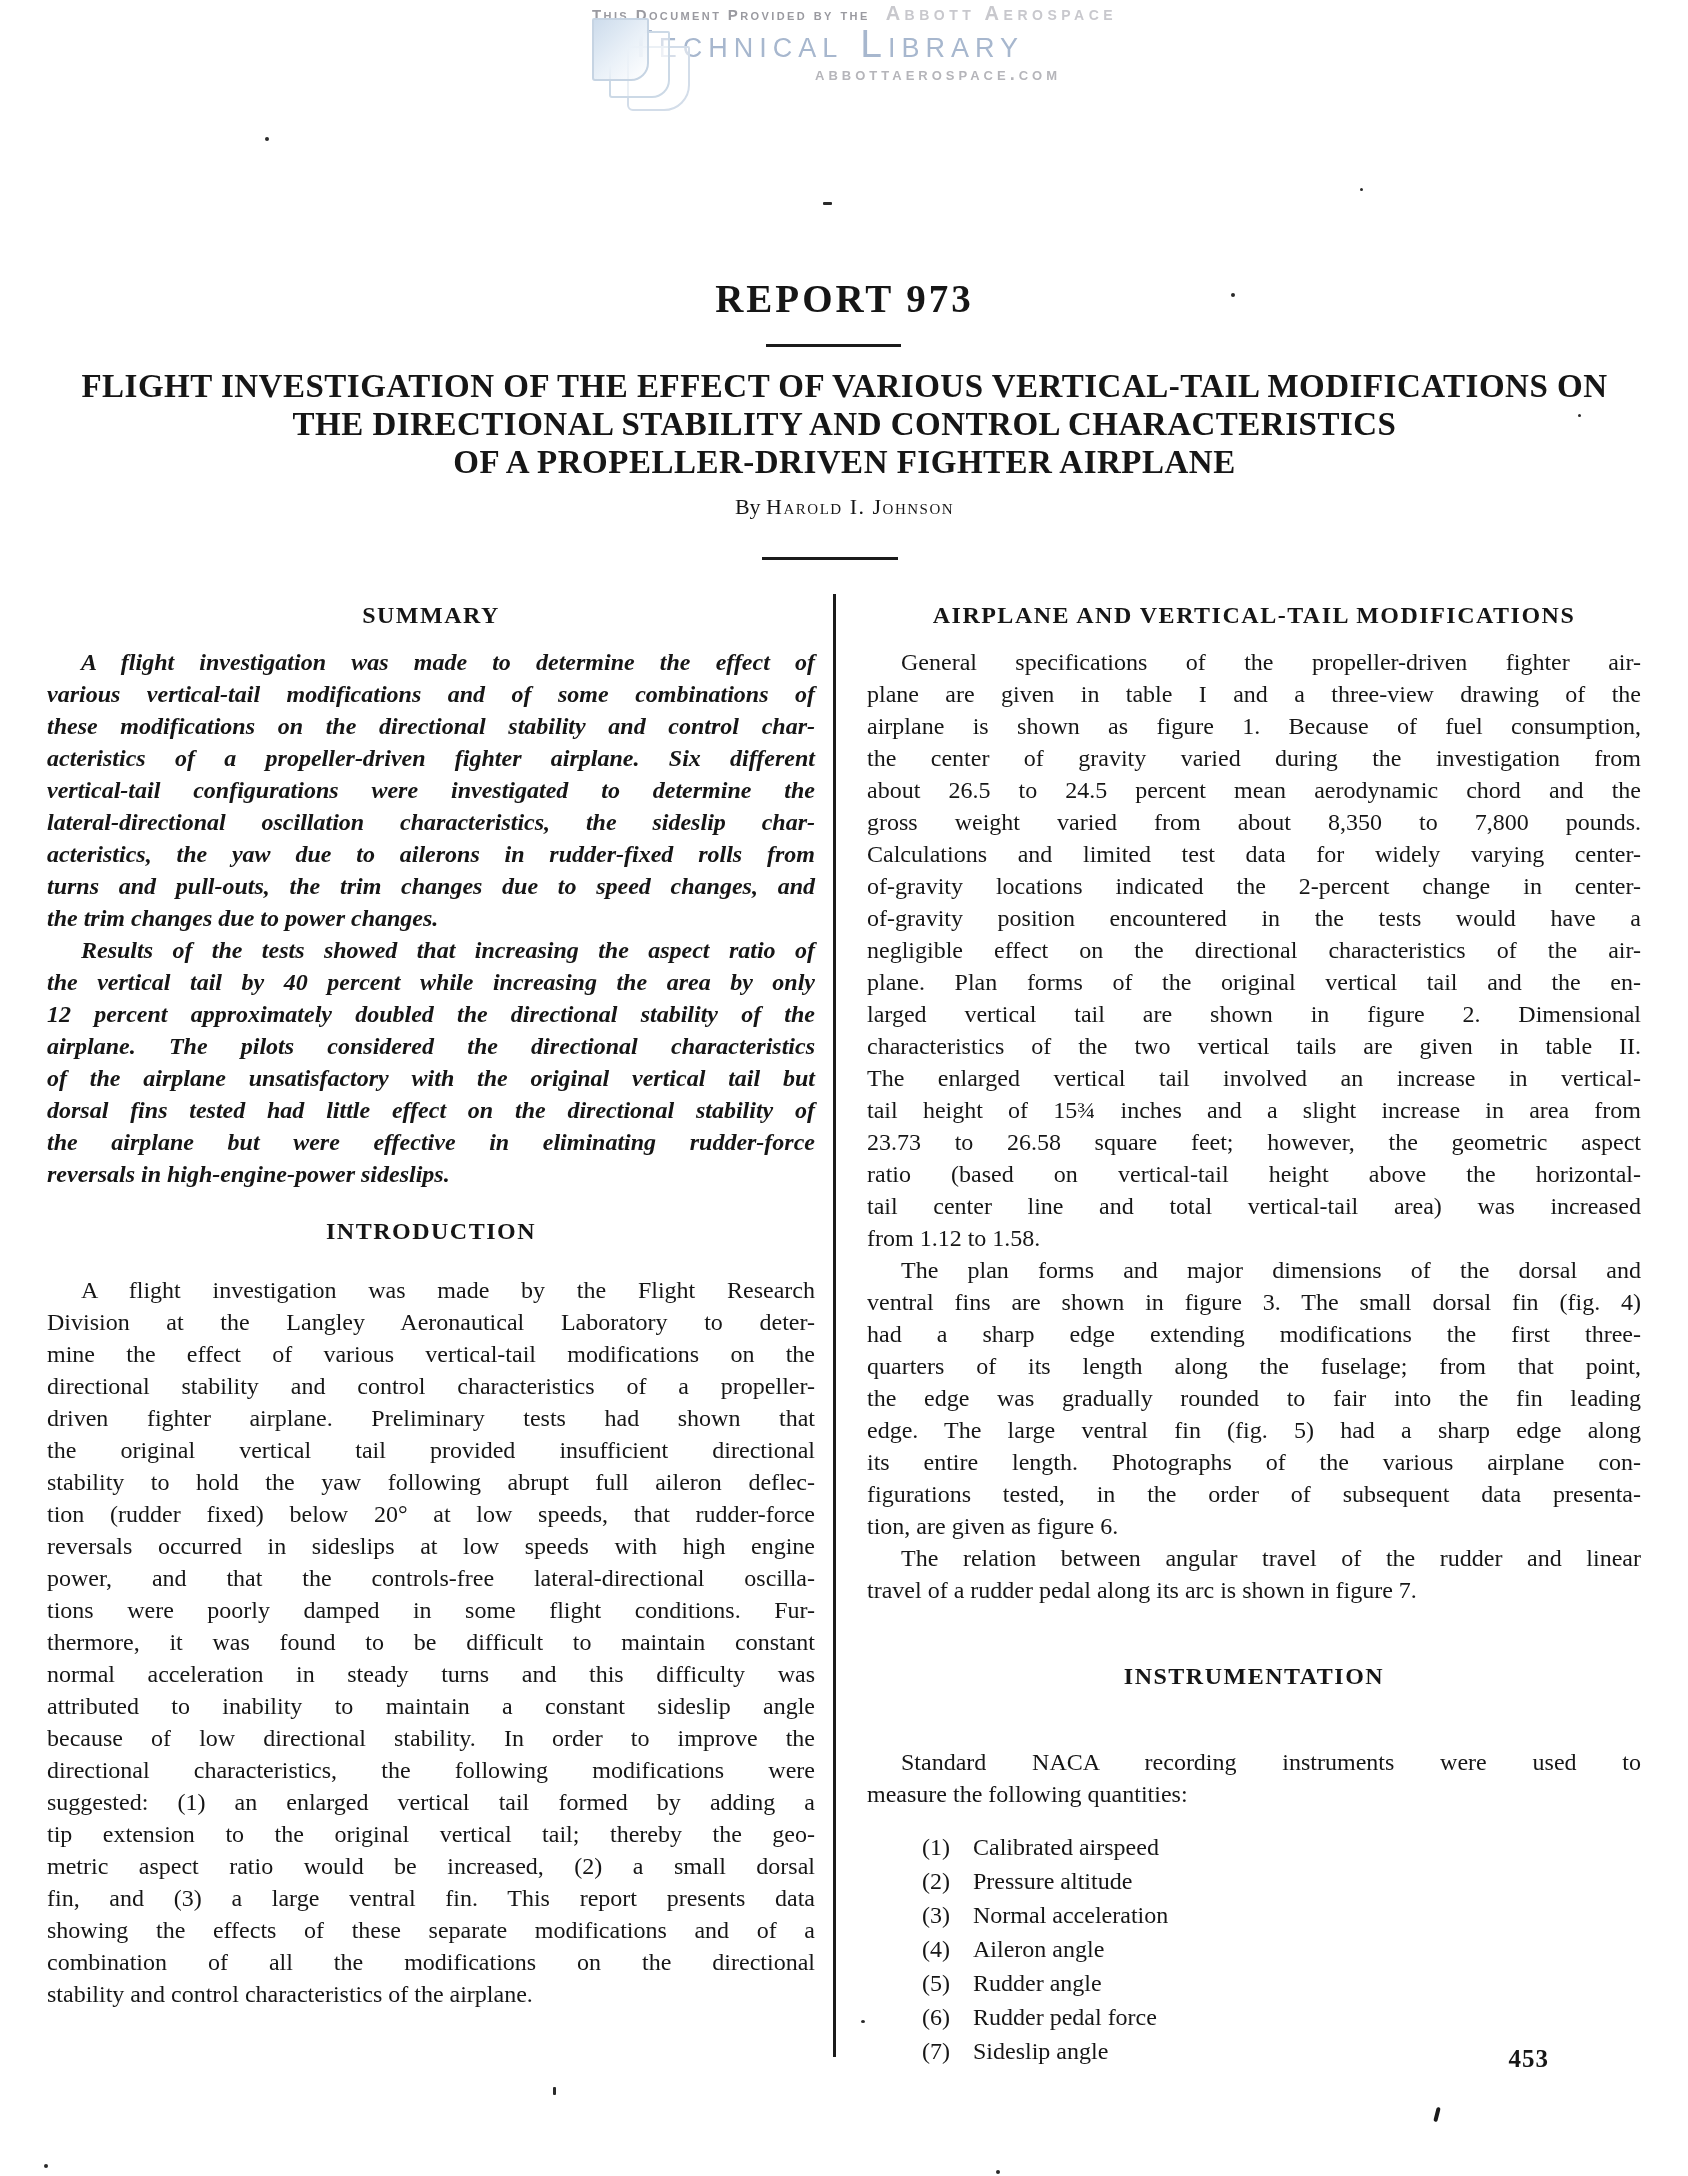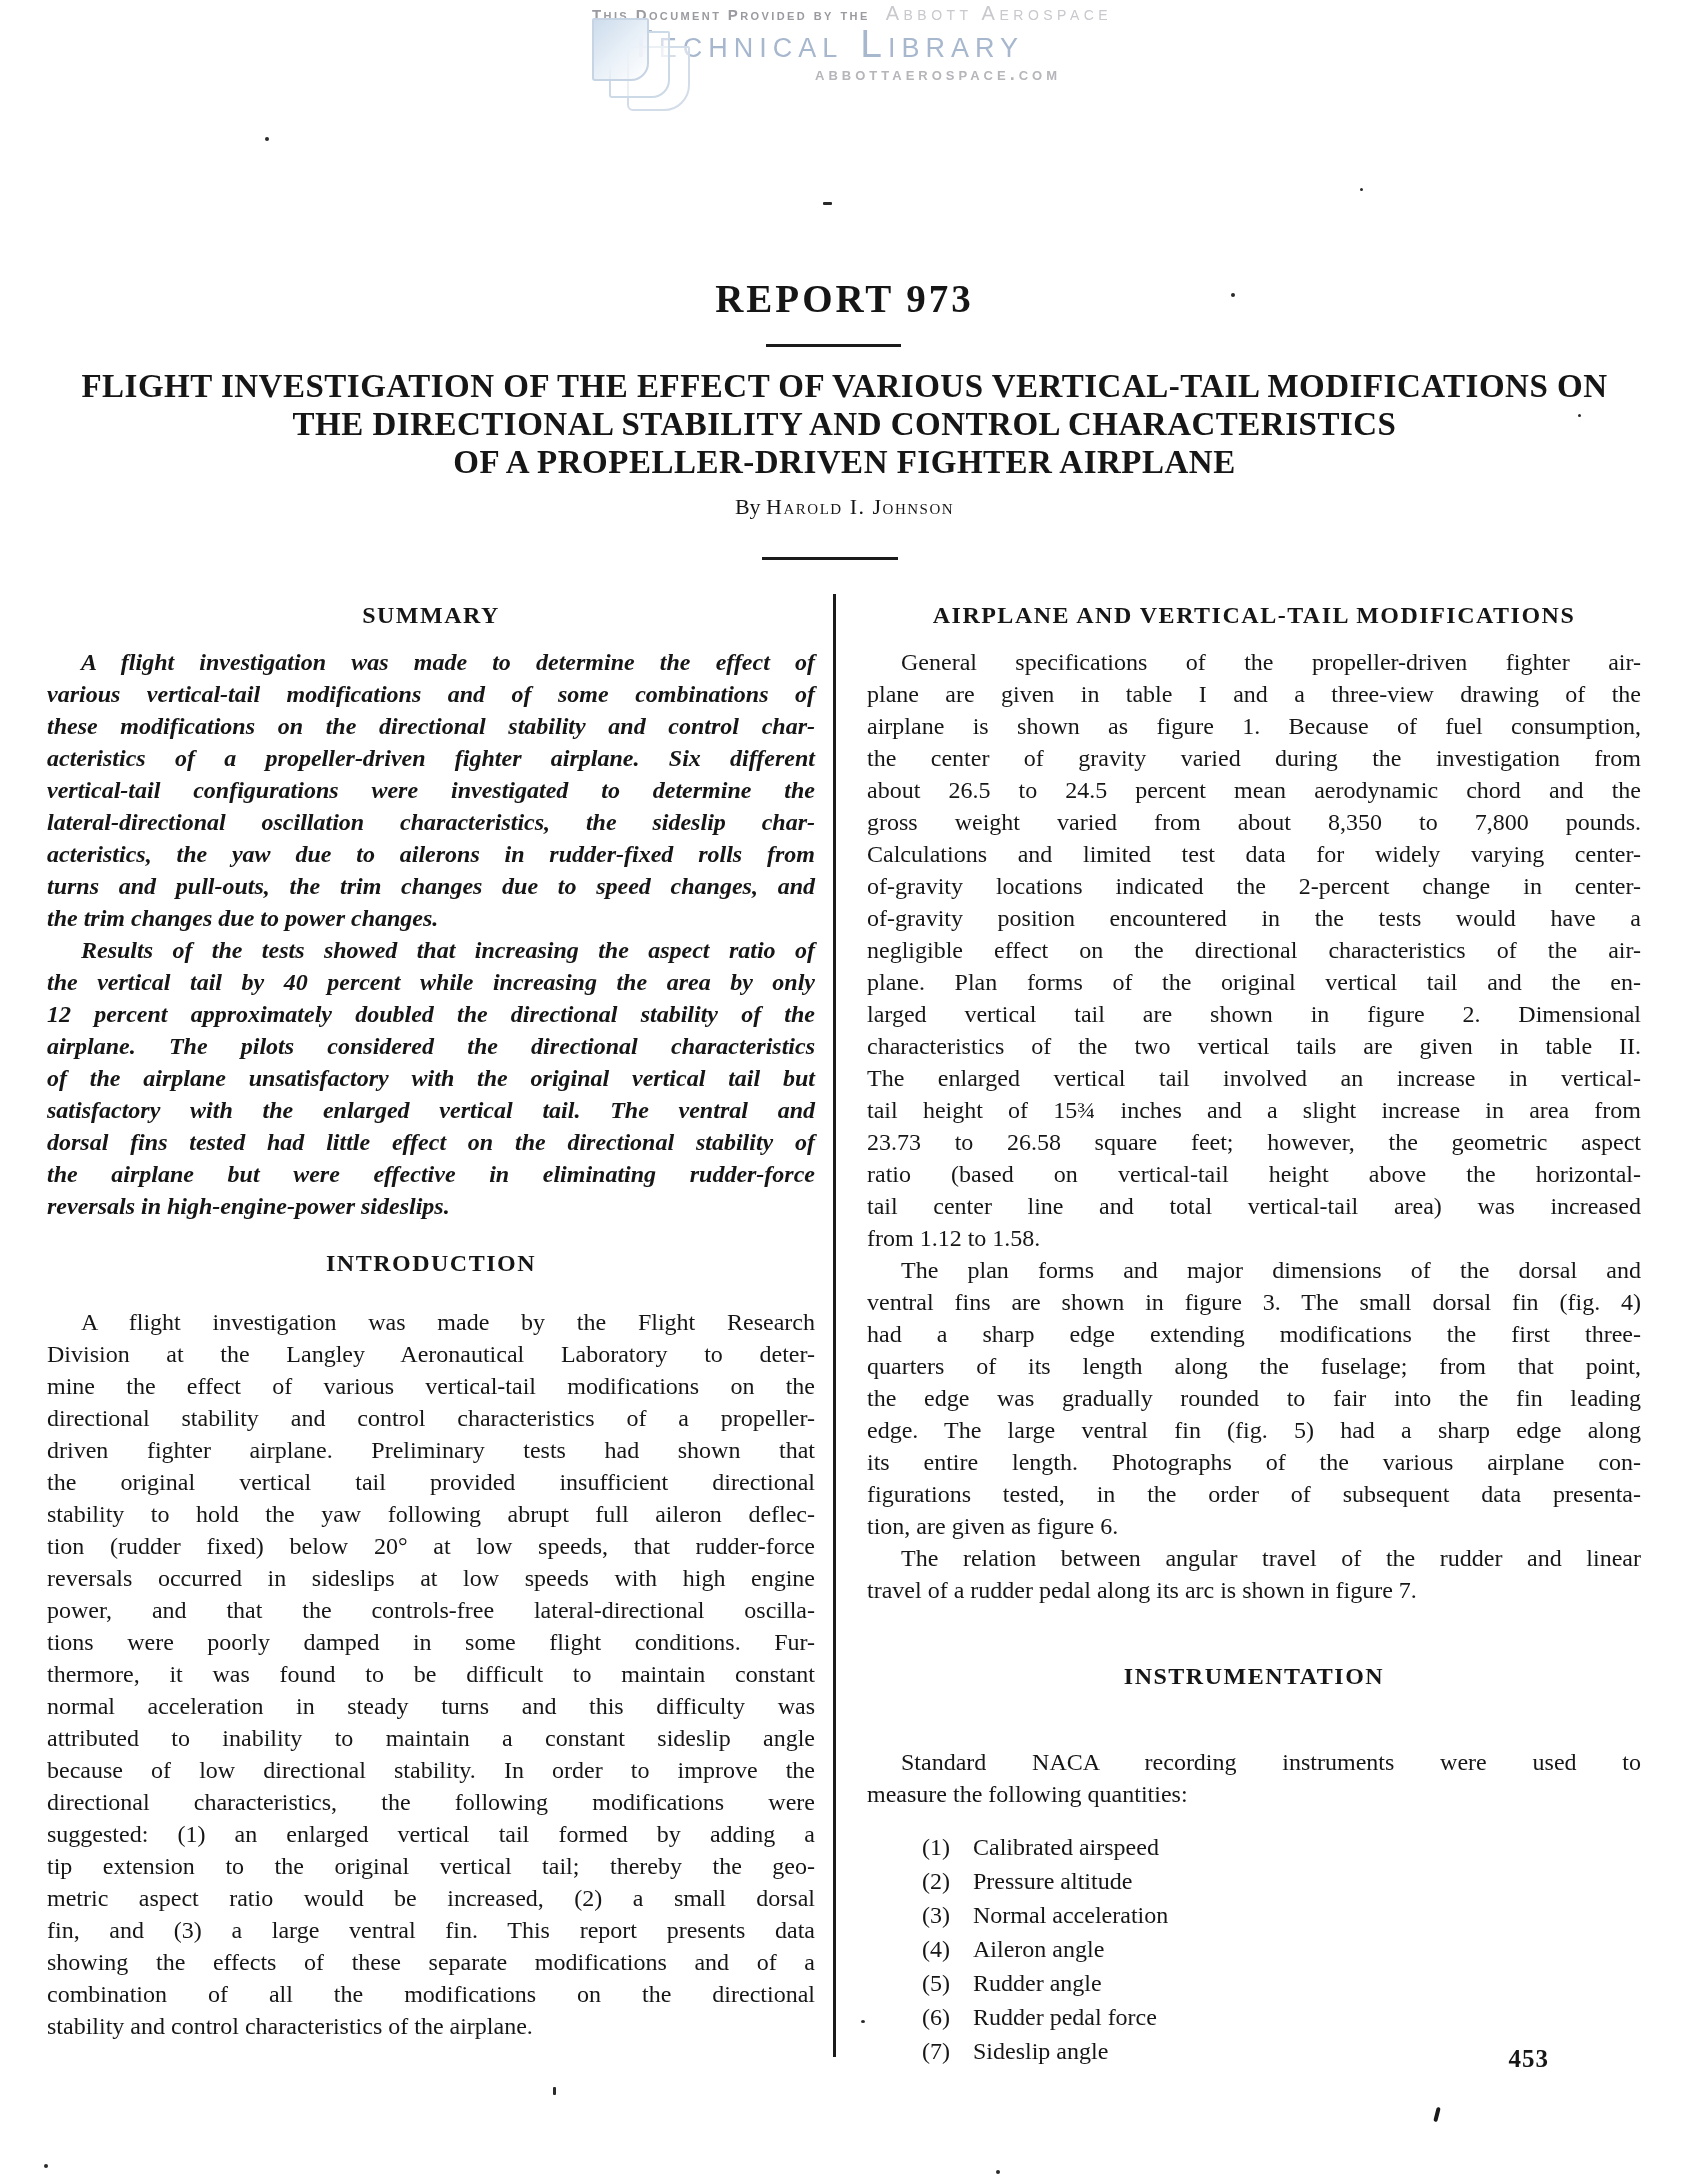--- a/index.html
+++ b/index.html
@@ -6,21 +6,21 @@
   .page{
     position:relative;width:1689px;height:2176px;margin:0 auto;
     background:#ffffff;color:#161616;overflow:hidden;
     font-family:"Liberation Serif",serif;
   }
   
   .watermark{position:absolute;left:592px;top:2px;width:469px;}
   .wm-row{display:flex;justify-content:space-between;align-items:baseline;gap:16px;white-space:nowrap;}
   .wm-provided{font-family:"Liberation Sans",sans-serif;font-variant:small-caps;font-weight:bold;
     font-size:15px;letter-spacing:2.4px;color:#9a9aa0;}
-  .wm-brand{font-family:"Liberation Sans",sans-serif;font-variant:small-caps;font-weight:normal;
+  .wm-brand{font-family:"Liberation Sans",sans-serif;font-variant:small-caps;font-weight:bold;
     font-size:20px;letter-spacing:4.5px;color:#c8c8cd;}
   .wm-library{font-family:"Liberation Sans",sans-serif;font-variant:small-caps;
     font-size:39px;letter-spacing:6px;color:#a7b7ce;line-height:36px;margin-top:1px;text-align:center;}
   .wm-domain{font-family:"Liberation Sans",sans-serif;font-variant:small-caps;font-weight:bold;
     font-size:18px;letter-spacing:4px;color:#b5b5ba;text-align:right;margin-top:2px;}
   .wm-icon{position:absolute;left:0;top:16px;width:107px;height:91px;}
   .sheet{position:absolute;border:2px solid #c6d4e3;background:rgba(255,255,255,0.55);
     border-radius:2px 2px 18px 3px;}
   .sheet.s1{left:0;top:0;width:53px;height:59px;
     background:linear-gradient(135deg,#cddcec 0%,#eaf1f8 55%,rgba(255,255,255,0.2) 100%);}
@@ -105,21 +105,20 @@
           <div class="tline">acteristics, the yaw due to ailerons in rudder-fixed rolls from</div>
           <div class="tline">turns and pull-outs, the trim changes due to speed changes, and</div>
           <div class="tline last">the trim changes due to power changes.</div>
         </div>
         <div class="para italic">
           <div class="tline first">Results of the tests showed that increasing the aspect ratio of</div>
           <div class="tline">the vertical tail by 40 percent while increasing the area by only</div>
           <div class="tline">12 percent approximately doubled the directional stability of the</div>
           <div class="tline">airplane.  The pilots considered the directional characteristics</div>
           <div class="tline">of the airplane unsatisfactory with the original vertical tail but</div>
-          <div class="tline">satisfactory with the enlarged vertical tail.  The ventral and</div>
           <div class="tline">dorsal fins tested had little effect on the directional stability of</div>
           <div class="tline">the airplane but were effective in eliminating rudder-force</div>
           <div class="tline last">reversals in high-engine-power sideslips.</div>
         </div>
       </div>
       <div class="section mid">
         <div class="sec-heading">INTRODUCTION</div>
         <div class="para">
           <div class="tline first">A flight investigation was made by the Flight Research</div>
           <div class="tline">Division at the Langley Aeronautical Laboratory to deter-</div>

